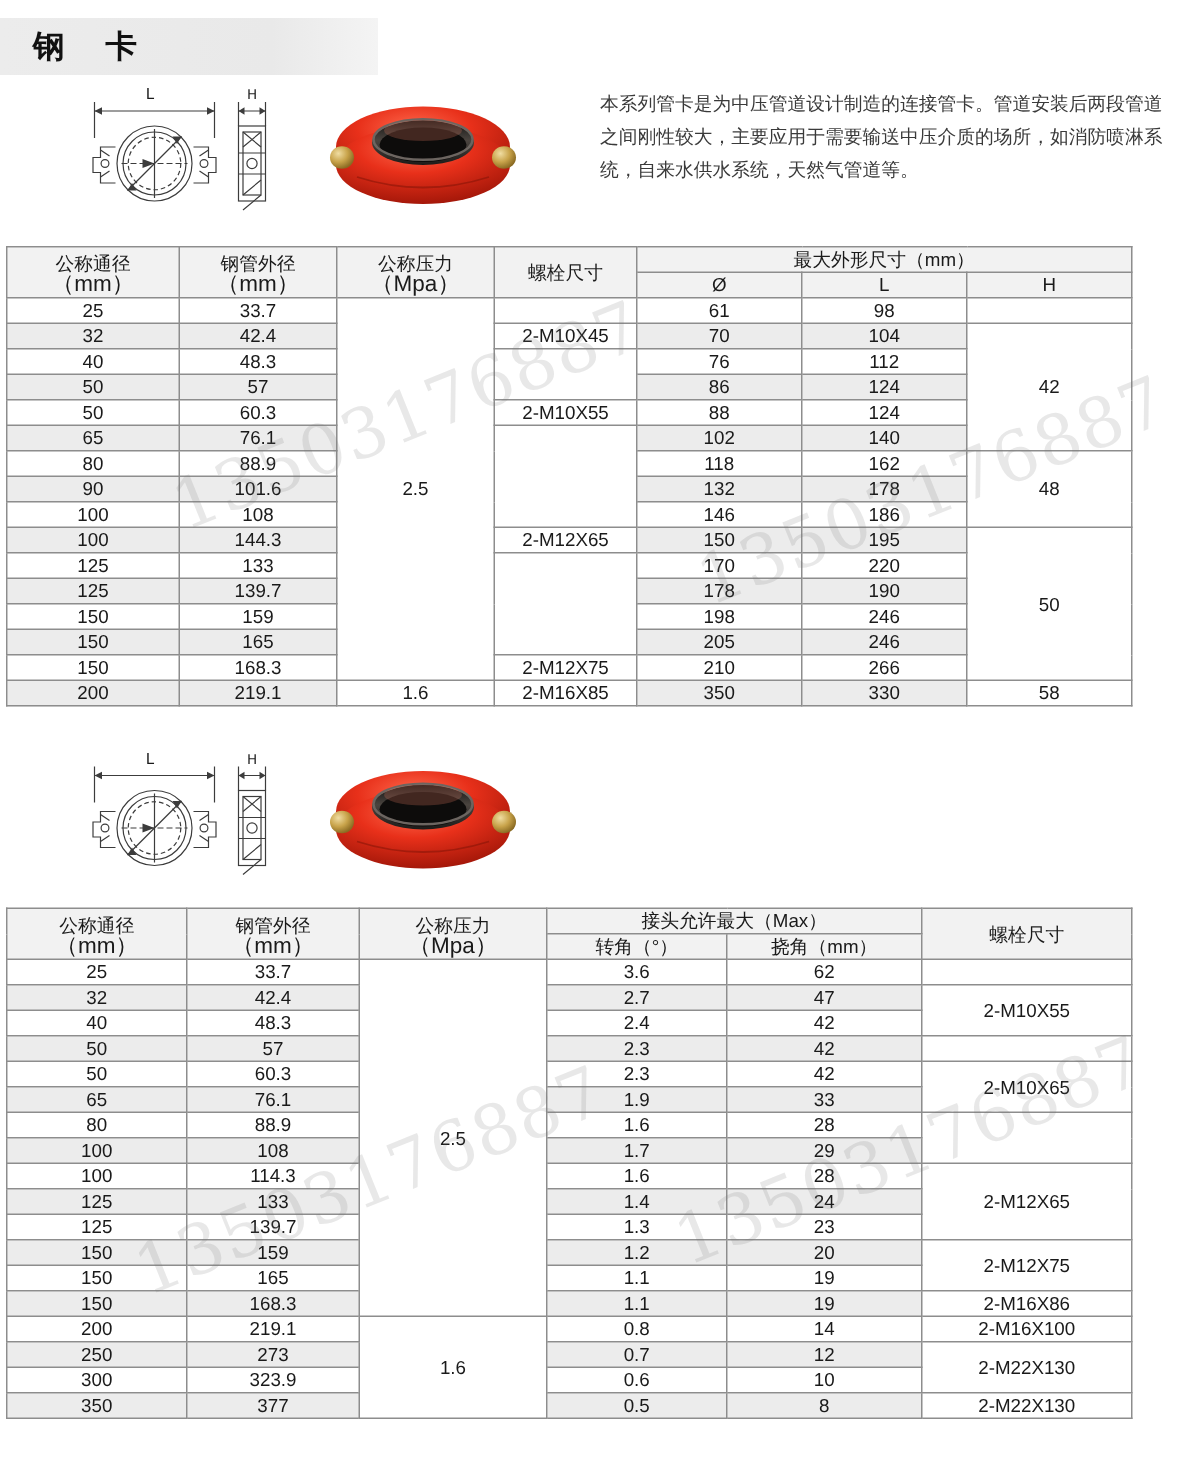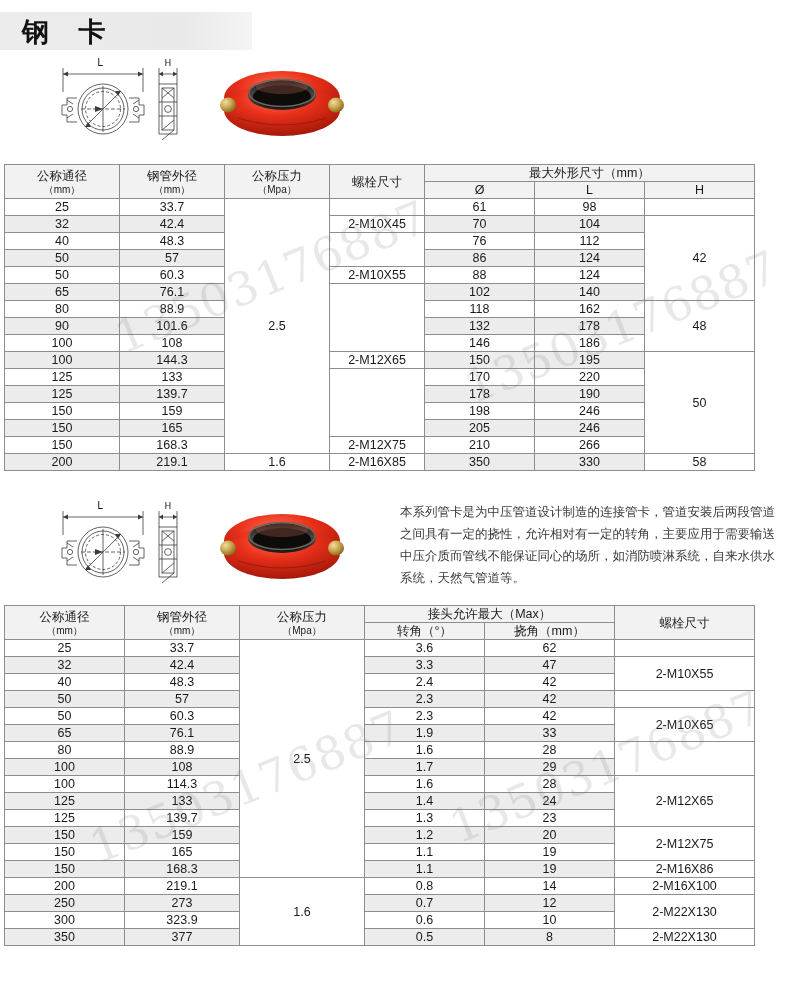--- a/index.html
+++ b/index.html
@@ -16,21 +16,21 @@
   .page { position: relative; width: 790px; height: 982px; }
 
   
   .banner {
     width: 252px; height: 38px;
     background: linear-gradient(to right, #ececec 0%, #e9e9e9 72%, #f4f4f4 100%);
     display: flex; align-items: center;
     padding-left: 22px;
   }
   .banner-text {
-    font-size: 27px; font-weight: bold; letter-spacing: 10px;
+    font-size: 21px; font-weight: bold; letter-spacing: 10px;
     color: #111; font-family: "DejaVu Sans", sans-serif;
     line-height: 1;
   }
 
   
   .intro { display: flex; align-items: flex-start; }
   .figures { width: 400px; position: relative; height: 100px; }
   .desc {
     width: 380px; padding-top: 8px;
     font-size: 12.5px; line-height: 22px; color: #3a3a3a;
@@ -63,21 +63,21 @@
   table.spec th {
     background: #f2f2f2;
     font-weight: normal;
     height: 16px;
   }
   table.spec th .cn { font-size: 12.5px; }
   table.spec td { font-size: 12.5px; background: #ffffff; }
   tr.alt td { background: #ececec; }
   td.span-cell { background: #ffffff !important; }
 
-  .unit-sub { display:block; font-size: 10px; line-height: 12px; }
+  .unit-sub { display:block; font-size: 15px; line-height: 12px; }
 
   
   .wm {
     position: absolute;
     font-family: "DejaVu Serif", serif;
     font-size: 46px;
     color: rgba(120,120,120,0.17);
     transform: rotate(-22deg);
     white-space: nowrap;
     pointer-events: none;
@@ -178,20 +178,23 @@
         <ellipse cx="70" cy="35" rx="34" ry="15" fill="url(#holeG1)"></ellipse>
         <ellipse cx="70" cy="36.5" rx="29" ry="11.5" fill="#0d0c0b"></ellipse>
         <ellipse cx="70" cy="33" rx="33" ry="13.5" fill="none" stroke="#6c6560" stroke-width="1.6"></ellipse>
         <ellipse cx="16" cy="45" rx="8" ry="7.5" fill="url(#boltG1)"></ellipse>
         <ellipse cx="124" cy="45" rx="8" ry="7.5" fill="url(#boltG1)"></ellipse>
         <path d="M26 58 q44 14 88 0" fill="none" stroke="#7e1206" stroke-width="1.2" opacity="0.5"></path>
         <ellipse cx="70" cy="27" rx="26" ry="7" fill="#ff8a6e" opacity="0.22"></ellipse>
       </svg>
     </div>
 
+    <div class="desc">
+      <p>本系列管卡是为中压管道设计制造的连接管卡。管道安装后两段管道之间刚性较大，主要应用于需要输送中压介质的场所，如消防喷淋系统，自来水供水系统，天然气管道等。</p>
+    </div>
   </div>
 
   <div style="height:14px"></div>
   <table class="spec">
     <colgroup>
       <col style="width:115px">
         <col style="width:105px">
         <col style="width:105px">
       <col style="width:95px">
         <col style="width:110px">
@@ -408,23 +411,20 @@
         <ellipse cx="70" cy="35" rx="34" ry="15" fill="url(#holeG2)"></ellipse>
         <ellipse cx="70" cy="36.5" rx="29" ry="11.5" fill="#0d0c0b"></ellipse>
         <ellipse cx="70" cy="33" rx="33" ry="13.5" fill="none" stroke="#6c6560" stroke-width="1.6"></ellipse>
         <ellipse cx="16" cy="45" rx="8" ry="7.5" fill="url(#boltG2)"></ellipse>
         <ellipse cx="124" cy="45" rx="8" ry="7.5" fill="url(#boltG2)"></ellipse>
         <path d="M26 58 q44 14 88 0" fill="none" stroke="#7e1206" stroke-width="1.2" opacity="0.5"></path>
         <ellipse cx="70" cy="27" rx="26" ry="7" fill="#ff8a6e" opacity="0.22"></ellipse>
       </svg>
     </div>
 
-    <div class="desc">
-      <p>本系列管卡是为中压管道设计制造的连接管卡，管道安装后两段管道之间具有一定的挠性，允许相对有一定的转角，主要应用于需要输送中压介质而管线不能保证同心的场所，如消防喷淋系统，自来水供水系统，天然气管道等。</p>
-    </div>
   </div>
 
   <div style="height:12px"></div>
   <table class="spec">
     <colgroup>
       <col style="width:120px">
         <col style="width:115px">
         <col style="width:125px">
       <col style="width:120px">
         <col style="width:130px">
@@ -457,21 +457,21 @@
           <td>25</td>
           <td>33.7</td>
           <td rowspan="14" class="span-cell">2.5</td>
           <td>3.6</td>
           <td>62</td>
           <td class="span-cell"></td>
         </tr>
         <tr class="alt">
           <td>32</td>
           <td>42.4</td>
-          <td>3.3</td>
+          <td>2.7</td>
           <td>47</td>
           <td rowspan="2" class="span-cell">2-M10X55</td>
         </tr>
         <tr>
           <td>40</td>
           <td>48.3</td>
           <td>2.4</td>
           <td>42</td>
         </tr>
         <tr class="alt">

